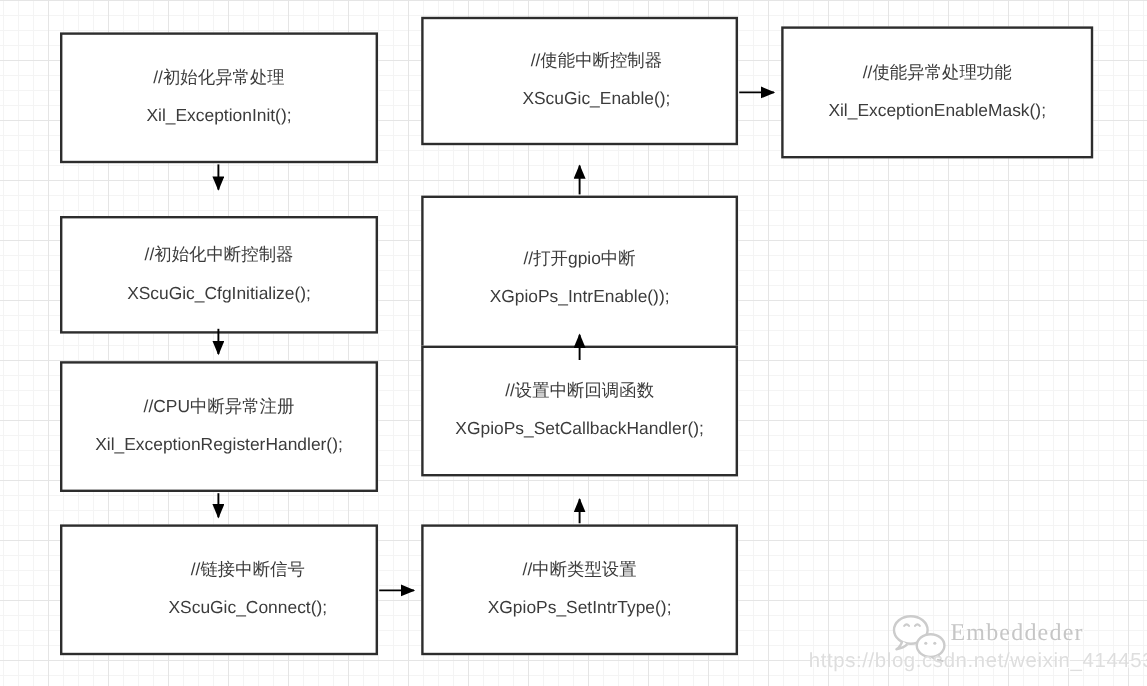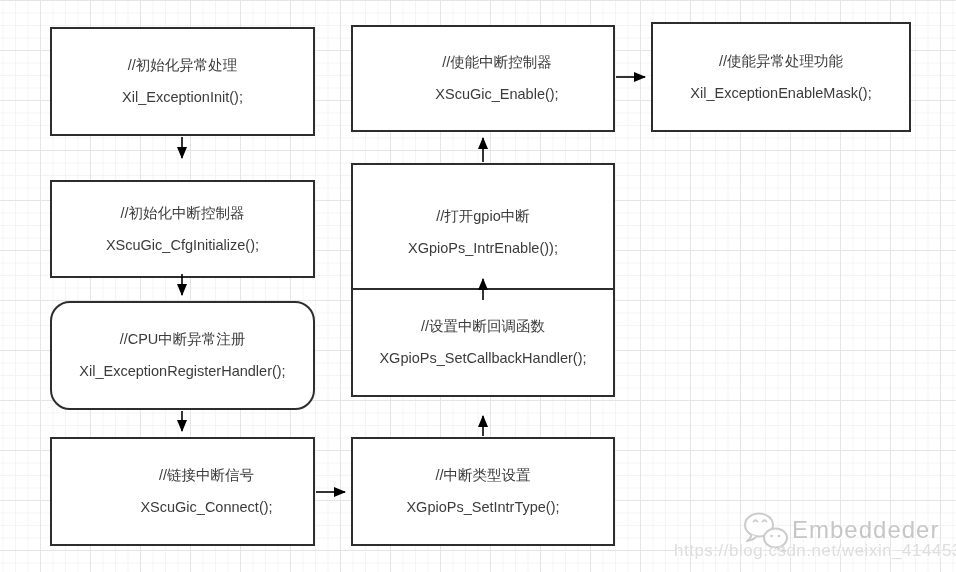--- a/index.html
+++ b/index.html
@@ -17,22 +17,23 @@
   }
   .node{
     position:absolute;box-sizing:border-box;
     border:2px solid #2d2d2d;background:#ffffff;
     display:flex;flex-direction:column;align-items:center;justify-content:center;
     text-align:center;color:#3b3b3b;font-size:14.5px;line-height:19px;gap:13px;
   }
   .arrows{position:absolute;left:0;top:0;pointer-events:none;}
   .wm{position:absolute;color:#cbcbcb;}
   .wm-brand{
-    left:792px;top:516px;font-size:24px;letter-spacing:1px;color:#c6c6c6;
+    left:792px;top:516px;font-size:20px;letter-spacing:1px;color:#c6c6c6;
     text-shadow:1px 1px 0 #ffffff;
+    font-family:Liberation Serif, serif;
   }
   .wm-url{
     left:674px;top:541px;font-size:17px;letter-spacing:0.5px;color:#dedede;
     text-shadow:1px 1px 0 #ffffff;
   }
   .wm-logo{left:742px;top:511px;width:50px;height:44px;}
 </style>
 </head>
 <body>
 
@@ -41,31 +42,31 @@
   <div class="node" style="left:50px;top:27px;width:265px;height:109px;">
     <div>//初始化异常处理</div>
     <div>Xil_ExceptionInit();</div>
   </div>
 
   <div class="node" style="left:50px;top:164px;width:265px;height:98px;margin-top:16px;">
     <div>//初始化中断控制器</div>
     <div>XScuGic_CfgInitialize();</div>
   </div>
 
-  <div class="node" style="left:50px;top:301px;width:265px;height:109px;border-radius:20px;">
+  <div class="node" style="left:50px;top:301px;width:265px;height:109px;">
     <div>//CPU中断异常注册</div>
     <div>Xil_ExceptionRegisterHandler();</div>
   </div>
 
   <div class="node" style="left:50px;top:437px;width:265px;height:109px;padding-left:48px;">
     <div>//链接中断信号</div>
     <div>XScuGic_Connect();</div>
   </div>
 
-  <div class="node" style="left:351px;top:25px;width:264px;height:107px;padding-left:28px;">
+  <div class="node" style="left:351px;top:14px;width:264px;height:107px;padding-left:28px;">
     <div>//使能中断控制器</div>
     <div>XScuGic_Enable();</div>
   </div>
 
   <div class="node" style="left:351px;top:163px;width:264px;height:138px;">
     <div>//打开gpio中断</div>
     <div>XGpioPs_IntrEnable());</div>
   </div>
 
   <div class="node" style="left:351px;top:288px;width:264px;height:109px;">

